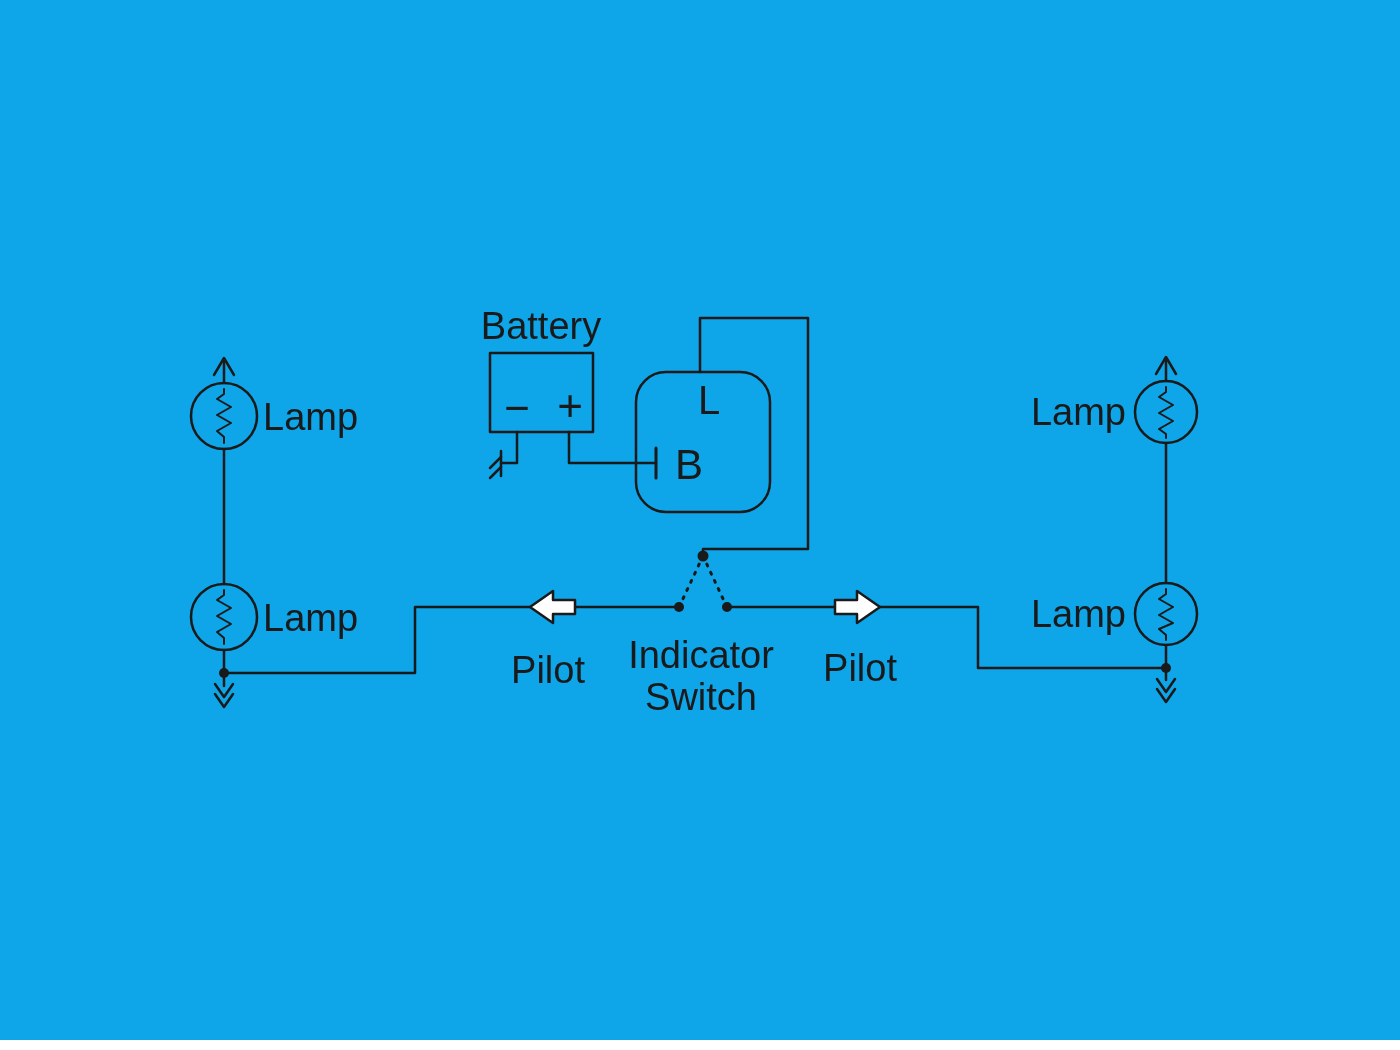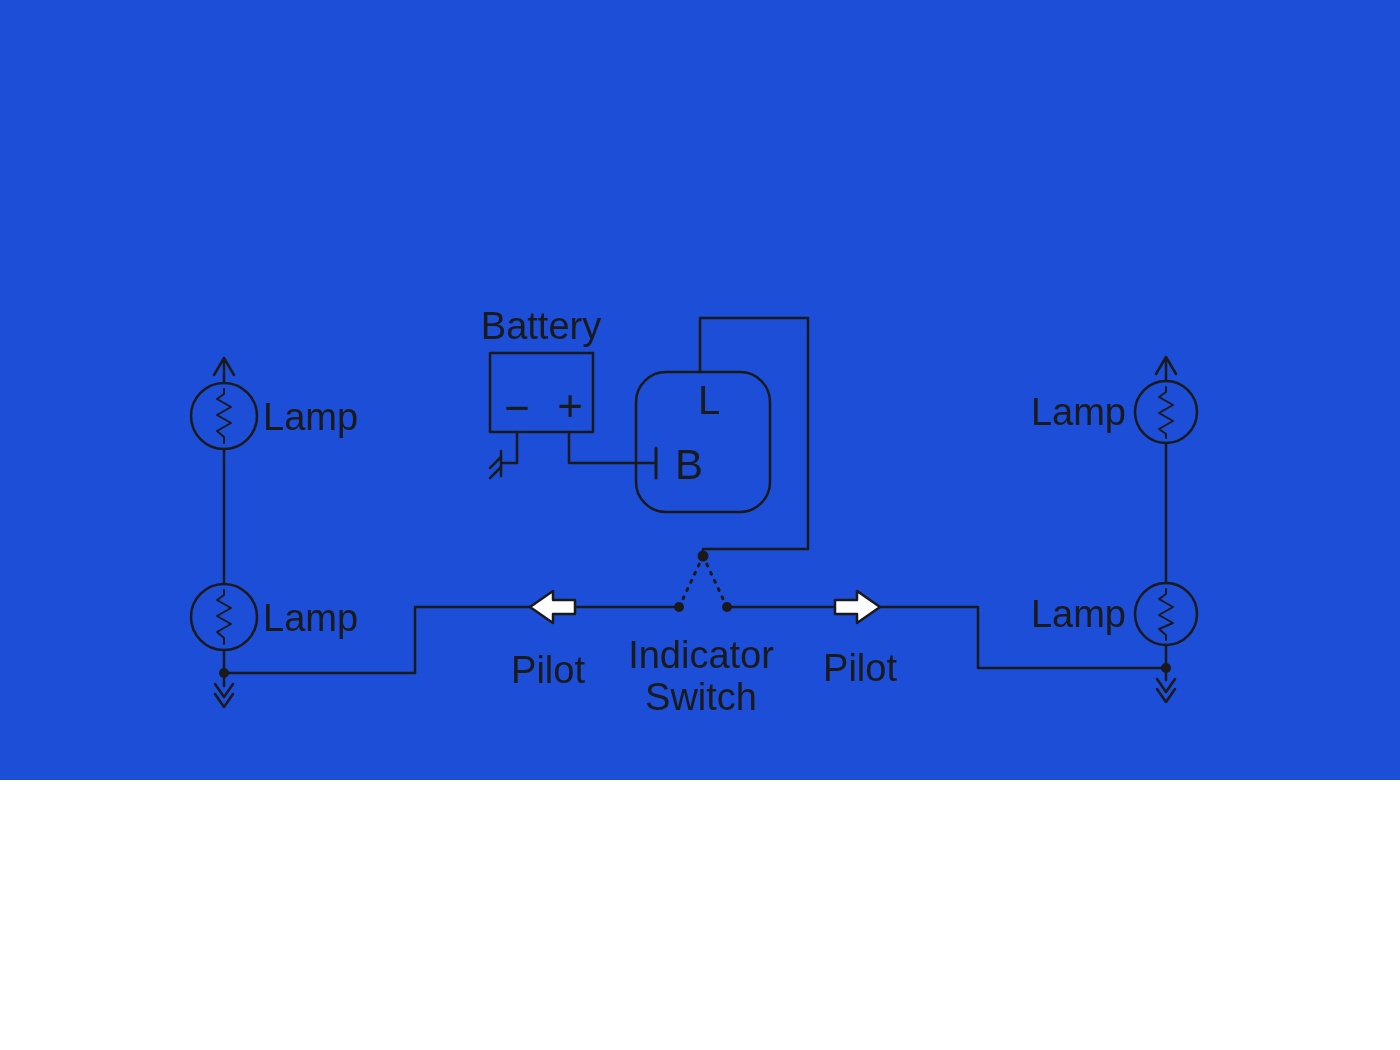--- a/index.html
+++ b/index.html
@@ -3,22 +3,22 @@
 <meta charset="utf-8">
 <style>
   html, body {
     margin: 0;
     padding: 0;
     background: #ffffff;
   }
   .page {
     position: relative;
     width: 1400px;
-    height: 780px;
-    background: #1d4ed8;
+    height: 1040px;
+    background: #0ea5e9;
     overflow: hidden;
     text-decoration: underline;
   }
   svg {
     display: block;
   }
   svg text {
     font-family: "Liberation Sans", sans-serif;
     fill: #1a1a1a;
     stroke: none;

